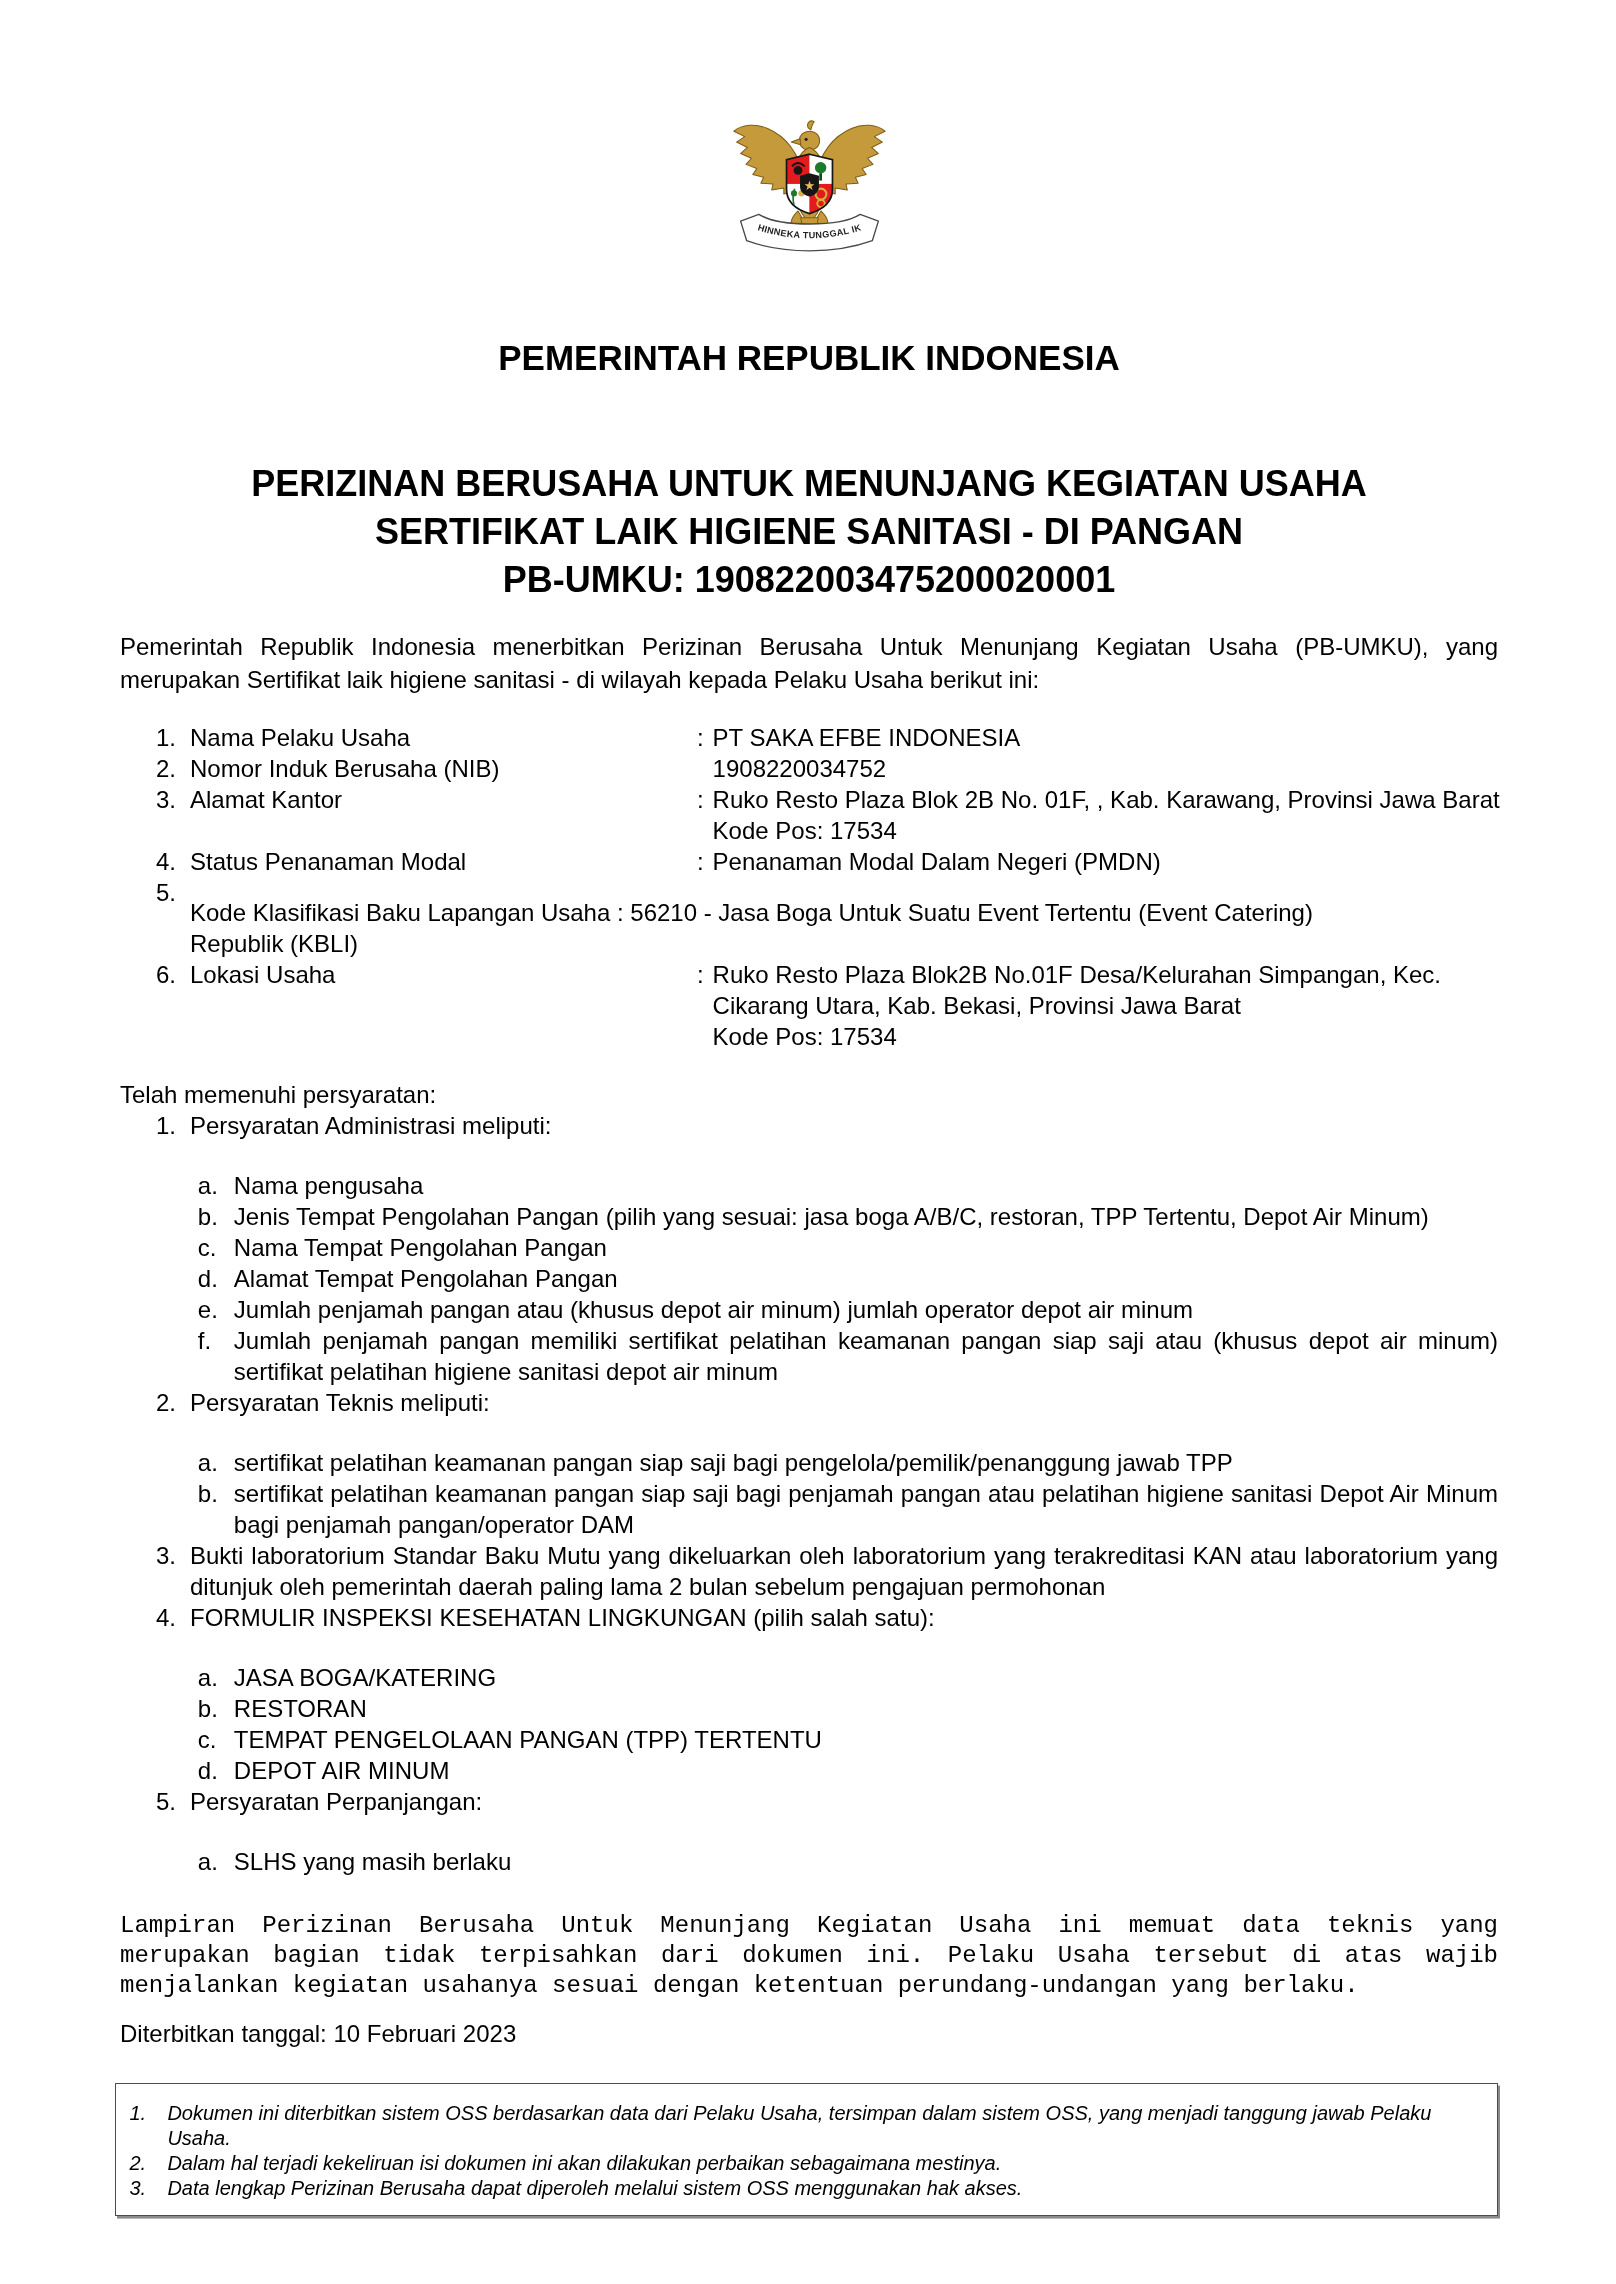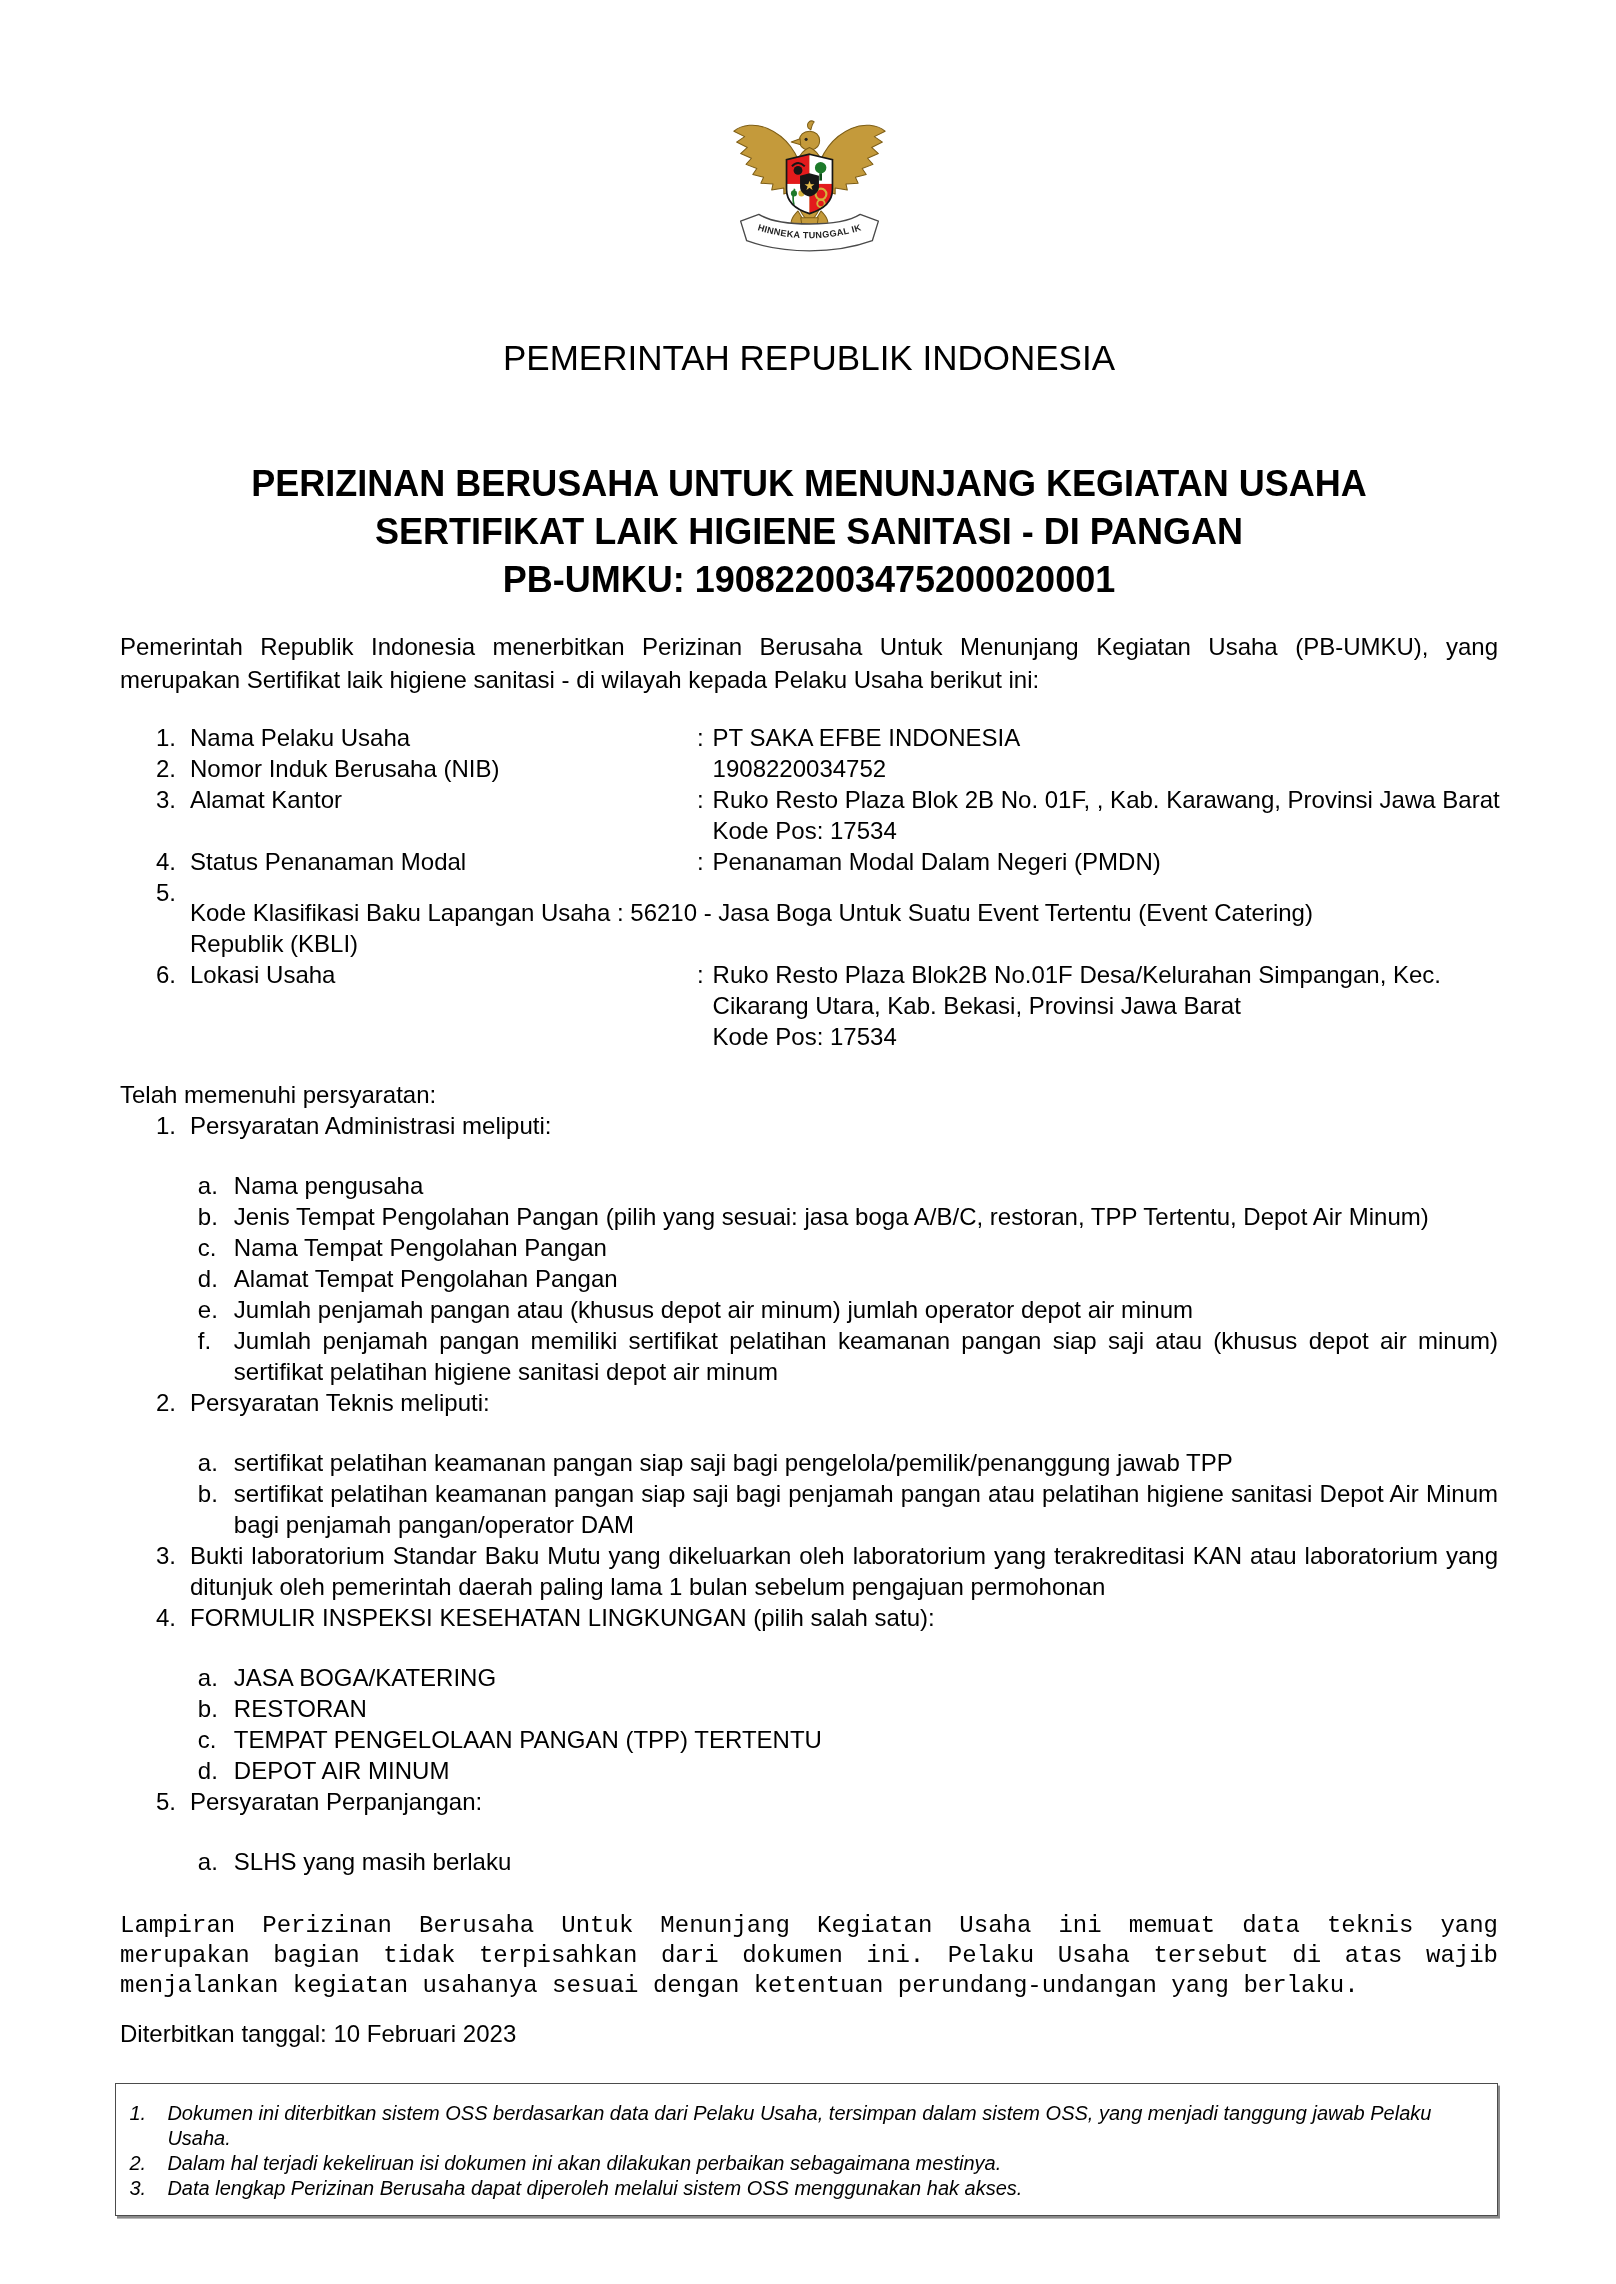--- a/index.html
+++ b/index.html
@@ -11,21 +11,21 @@
     color:#000;
     font-family:"Liberation Sans","DejaVu Sans",sans-serif;
     font-size:24px;
     box-sizing:border-box;
     padding:0 119px 0 120px;
     overflow:hidden;
   }
   .emblem-wrap{margin:111px auto 0;width:163px;height:154px;}
   .emblem-wrap svg{display:block;width:163px;height:154px;}
 
-  .gov-title{margin-top:73px;text-align:center;font-weight:normal;font-size:35px;line-height:40px;}
+  .gov-title{margin-top:73px;text-align:center;font-weight:bold;font-size:35px;line-height:40px;}
   .doc-title{margin-top:82px;text-align:center;font-weight:bold;font-size:36px;line-height:48px;}
 
   .intro{margin:26px 0 0 0;text-align:justify;line-height:33px;}
 
   .details{margin-top:26px;}
   .drow{display:grid;grid-template-columns:34px 507px 1fr;padding-left:36px;line-height:31px;}
   .dfull{grid-column:2 / 4;margin-top:20px;}
   .dvalue{display:flex;align-items:flex-start;}
   .dcolon{width:15.6px;flex:none;}
   .dline{white-space:nowrap;}
@@ -222,21 +222,21 @@
             <div class="srow">
               <div class="snum">b.</div>
               <div class="stext">sertifikat pelatihan keamanan pangan siap saji bagi penjamah pangan atau pelatihan higiene sanitasi Depot Air Minum bagi penjamah pangan/operator DAM</div>
             </div>
           </div>
         </div>
       </div>
       <div class="rrow">
         <div class="rnum">3.</div>
         <div class="rbody">
-          <div class="rtext">Bukti laboratorium Standar Baku Mutu yang dikeluarkan oleh laboratorium yang terakreditasi KAN atau laboratorium yang ditunjuk oleh pemerintah daerah paling lama 1 bulan sebelum pengajuan permohonan</div>
+          <div class="rtext">Bukti laboratorium Standar Baku Mutu yang dikeluarkan oleh laboratorium yang terakreditasi KAN atau laboratorium yang ditunjuk oleh pemerintah daerah paling lama 2 bulan sebelum pengajuan permohonan</div>
         </div>
       </div>
       <div class="rrow">
         <div class="rnum">4.</div>
         <div class="rbody">
           <div class="rtext">FORMULIR INSPEKSI KESEHATAN LINGKUNGAN (pilih salah satu):</div>
           <div class="sublist">
             <div class="srow">
               <div class="snum">a.</div>
               <div class="stext">JASA BOGA/KATERING</div>

